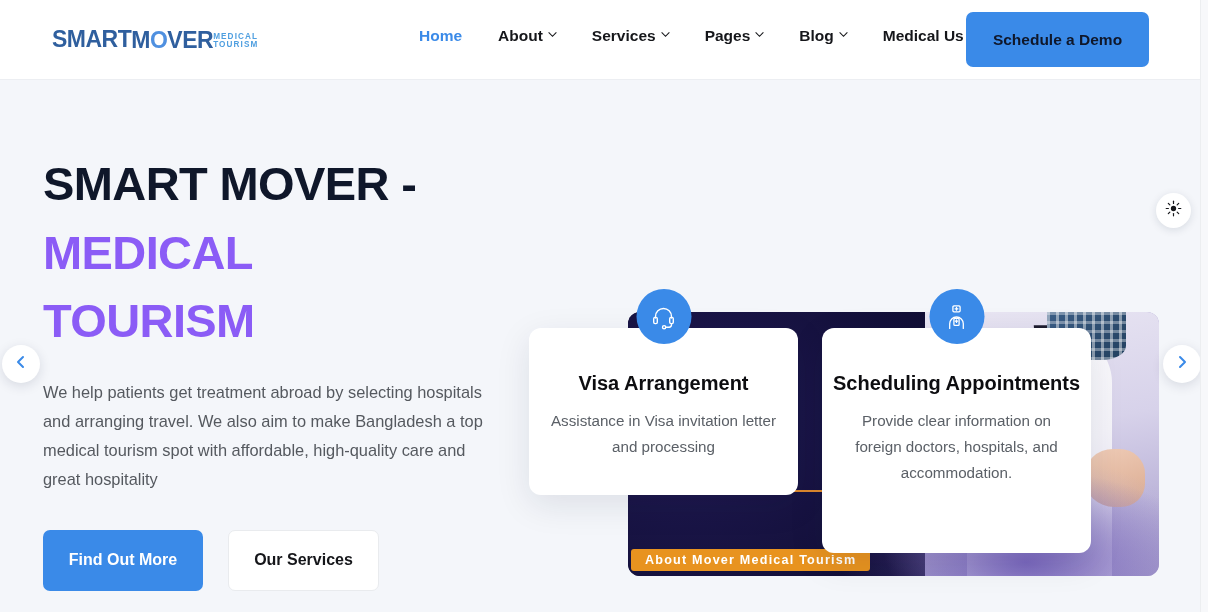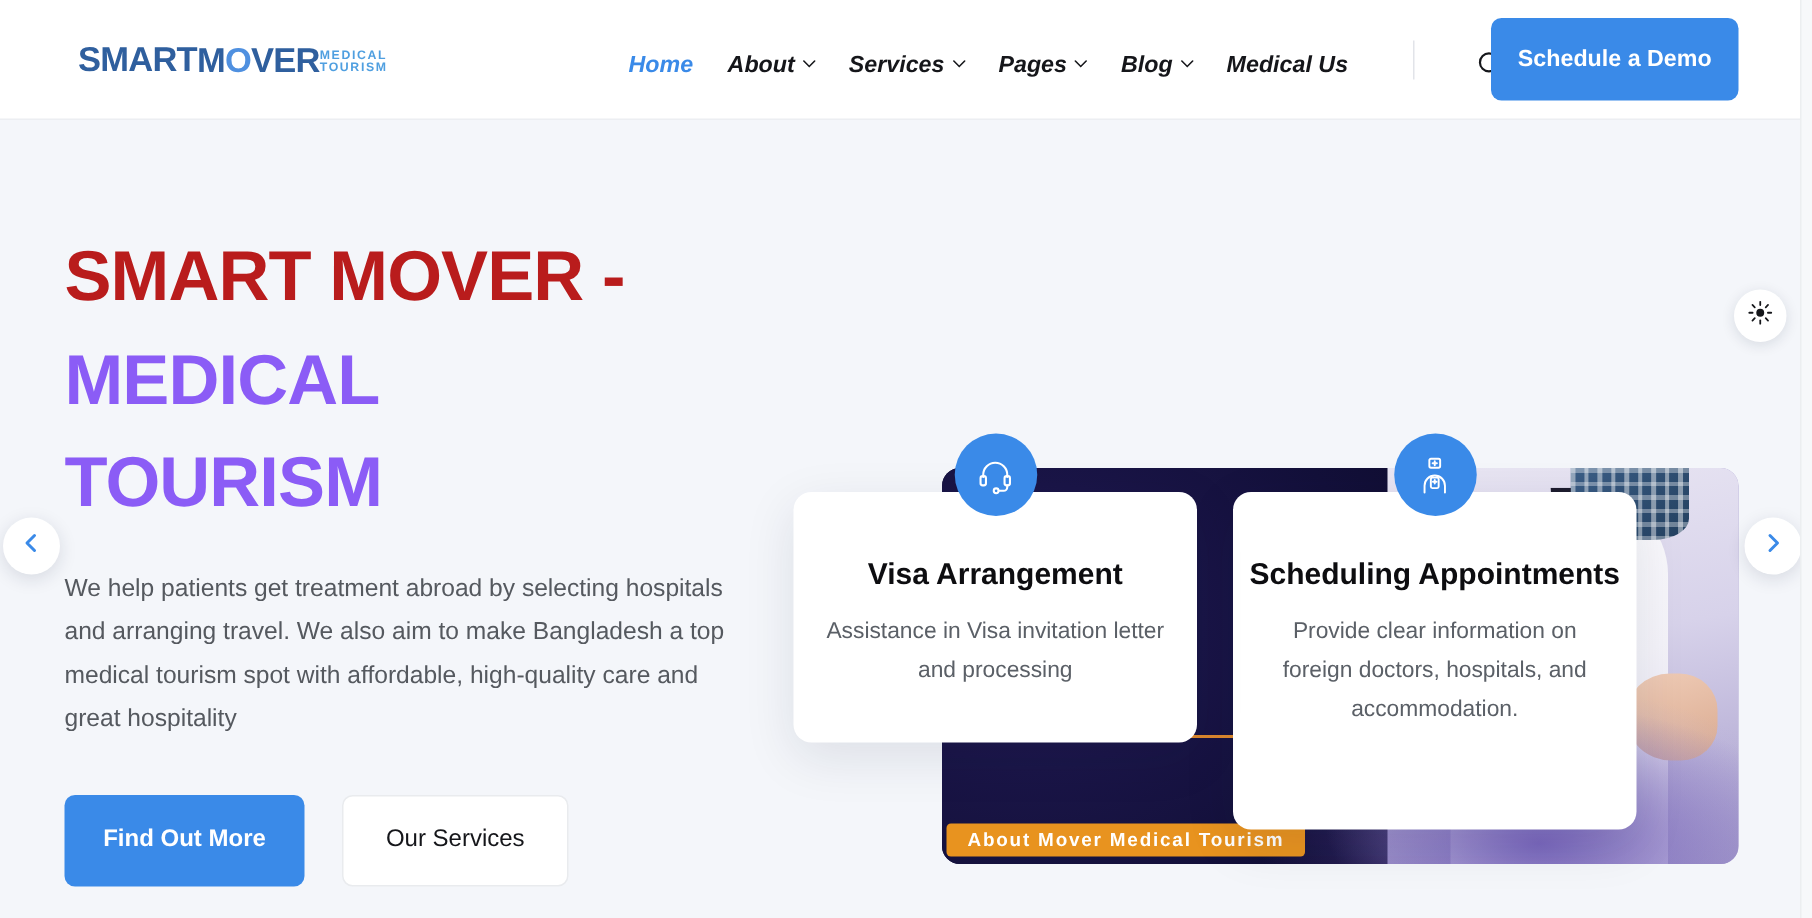--- a/index.html
+++ b/index.html
@@ -28,67 +28,67 @@
   .logo-l2 {
     font-size: 23px; font-weight: 800; color:#2f5f9e; letter-spacing:-0.5px;
     margin-top:1px; position:relative;
   }
   .logo-cross { color:#4f90e0; font-weight:700; }
   .logo-l3 {
     font-size: 8.2px; font-weight: 700; color:#4f9fe0; letter-spacing:1.1px;
     margin-top: 3px;
   }
 
-  .nav { display:flex; align-items:flex-end; gap:23px; margin-left: 263px; font-style: italic; }
+  .nav { display:flex; align-items:flex-start; gap:36px; margin-left: 263px; }
   .nav-item {
     font-size:15.5px; color:#15161a; font-weight:600;
     display:flex; align-items:center; gap:5px; cursor:pointer; white-space:nowrap;
   }
   .nav-item.active { color:#3a8ae8; }
   .chev { display:inline-block; width:8px; height:8px; position:relative; top:-2px; }
   .chev svg { display:block; }
 
   .nav-divider { width:1px; height:26px; background:#e2e4e9; margin-left:20px; }
   .search-btn { margin-left:18px; cursor:pointer; display:flex; align-items:center; }
   .demo-btn {
-    position:absolute; right:41px; top:12px;
-    width:165px; height:55px; border-radius:7px;
-    background:#3a8ae8; color:#ffffff; border:none;
+    position:absolute; right:51px; top:12px;
+    width:183px; height:55px; border-radius:7px;
+    background:#3a8ae8; color:#0f172a; border:none;
     font-size:15.5px; font-weight:700; cursor:pointer;
     font-family:"Liberation Sans", sans-serif;
   }
 
   .scroll-gutter {
     position:absolute; right:0; top:0; width:8px; height:612px;
     background:#f7f8fa; border-left:1px solid #eceef0; z-index:40;
   }
 
   
   .hero {
     position:absolute; top:80px; left:0; width:1200px; height:532px;
     background:#f4f6fa;
   }
 
   .hero-left { position:absolute; left:43px; top:70px; width:470px; }
   .h1 { font-size:47px; font-weight:800; letter-spacing:-0.6px; line-height:1.46; }
-  .h1 .blue { color:#b91c1c; }
+  .h1 .blue { color:#0f172a; }
   .h1 .dark { color:#8b5cf6; }
   .hero-p {
     margin-top:22px; font-size:16.4px; line-height:1.78;
     color:#55595f; width:440px;
   }
   .hero-btns { margin-top:35px; display:flex; gap:25px; }
   .btn-primary {
     width:160px; height:61px; border-radius:7px; border:none;
     background:#3a8ae8; color:#fff; font-size:16px; font-weight:600; cursor:pointer;
     font-family:"Liberation Sans", sans-serif;
   }
   .btn-secondary {
     width:151px; height:61px; border-radius:7px; border:1px solid #e9ebee;
-    background:#fff; color:#15161a; font-size:16px; font-weight:400; cursor:pointer;
+    background:#fff; color:#15161a; font-size:16px; font-weight:700; cursor:pointer;
     font-family:"Liberation Sans", sans-serif;
   }
 
   
   .hero-media {
     position:absolute; left:628px; top:232px; width:531px; height:264px;
     border-radius:12px; overflow:hidden;
     background:linear-gradient(100deg,#121033 0%,#1b1750 30%,#2b2170 52%,#4b3d9e 68%,#8f84c4 82%,#b9b1d8 100%);
   }
   .media-dark {

